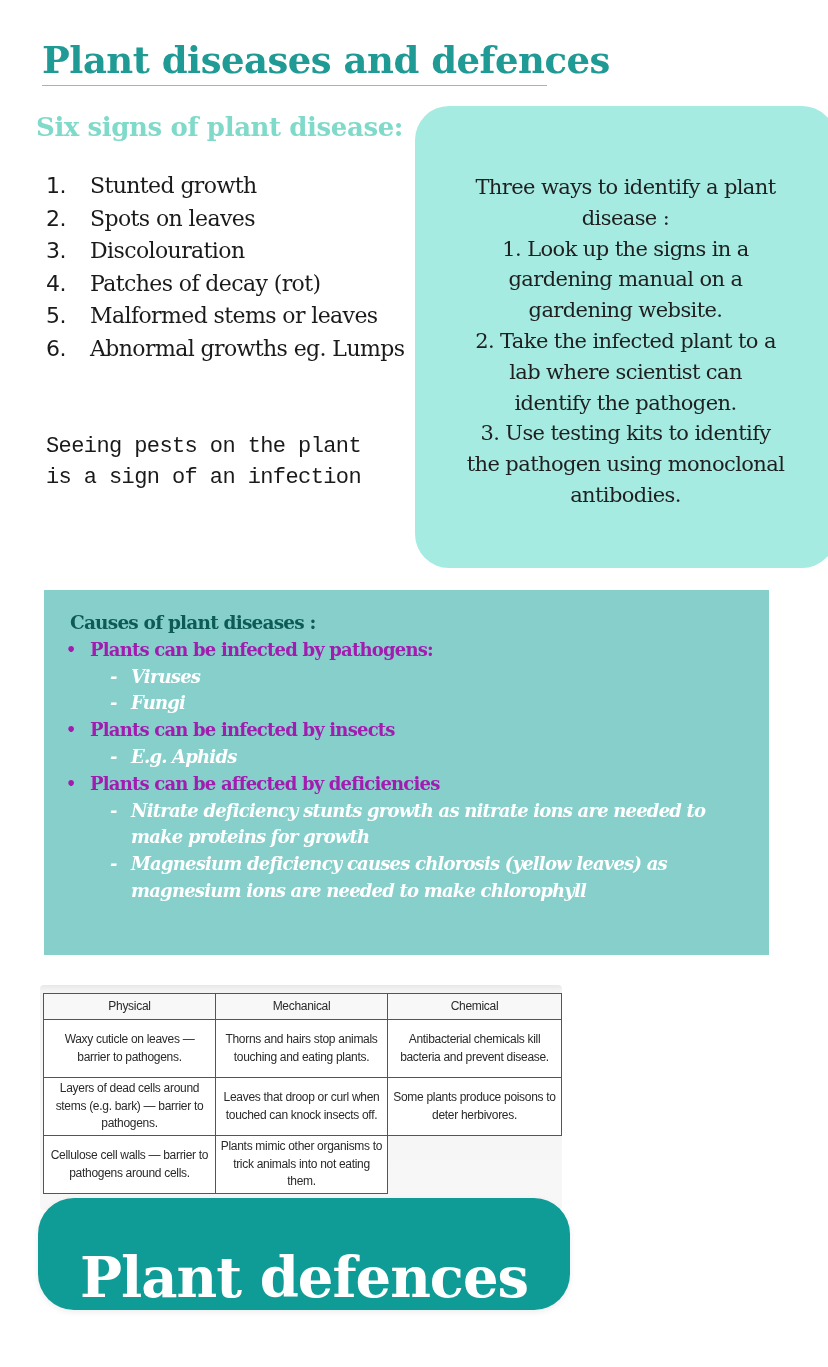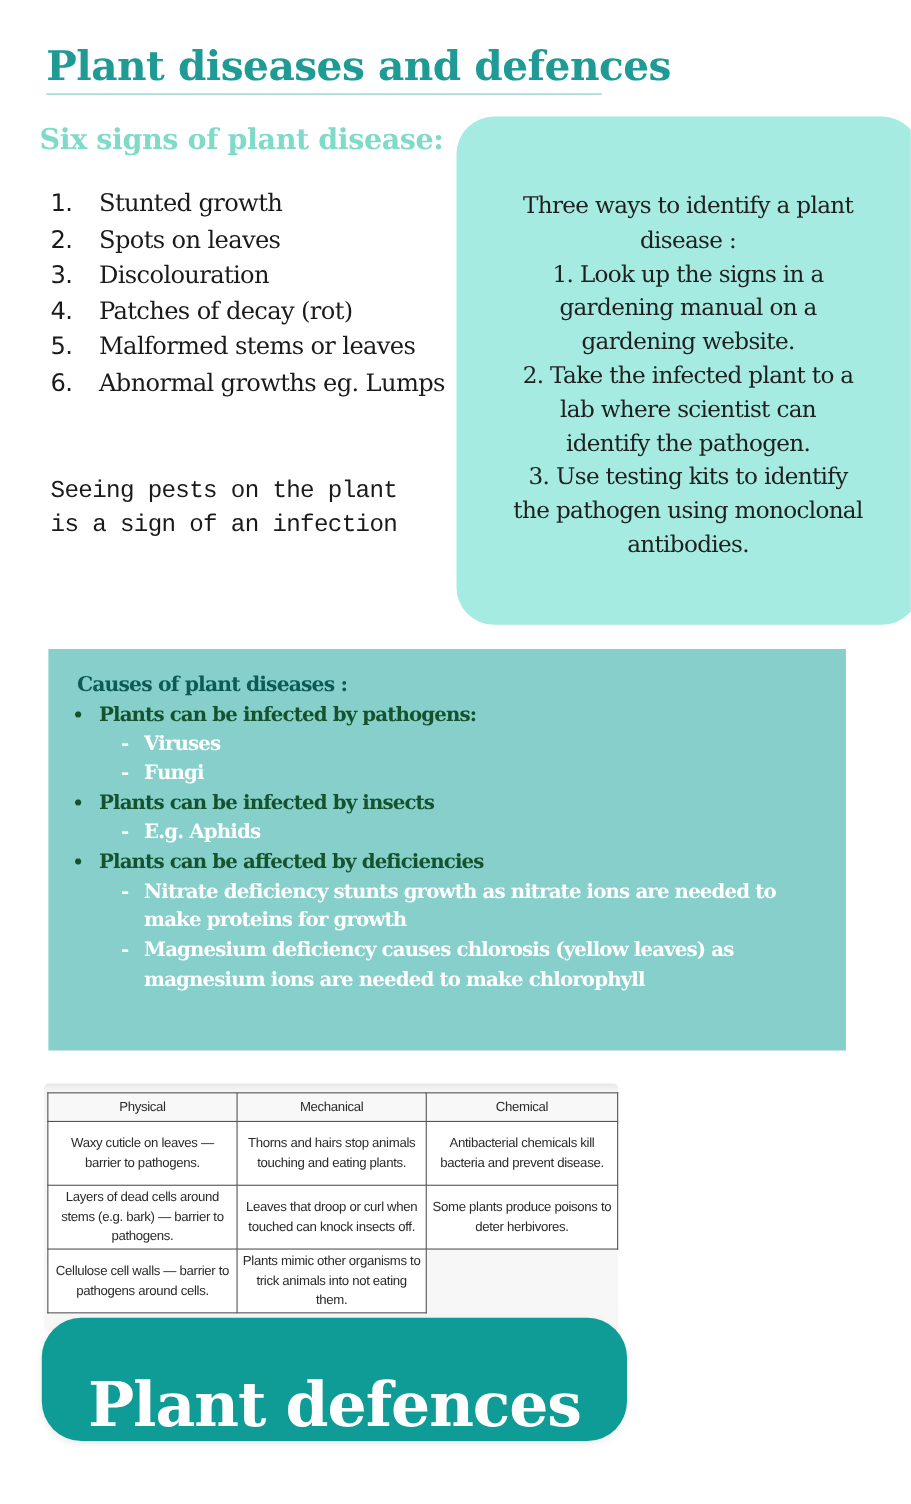--- a/index.html
+++ b/index.html
@@ -53,25 +53,25 @@
     .identify-card .line { display: block; }
 
     .causes-panel {
       position: absolute; left: 44px; top: 590px; width: 725px; height: 365px;
       background: #86cfcb;
       padding: 20px 0 0 26px;
       font-family: "DejaVu Serif", serif; font-weight: bold;
       font-size: 18px; line-height: 26.8px; letter-spacing: -0.8px;
     }
     .causes-title { color: #0e5a56; font-size: 18.5px; }
-    .causes-item { color: #14532d; position: relative; padding-left: 20px; }
+    .causes-item { color: #a21caf; position: relative; padding-left: 20px; }
     .causes-item::before {
       content: "•"; position: absolute; left: -4px; top: 0; font-size: 16px;
     }
-    .causes-sub { color: #ffffff; position: relative; padding-left: 61px; padding-right: 40px; }
+    .causes-sub { color: #ffffff; position: relative; padding-left: 61px; padding-right: 40px; font-style: italic; }
     .causes-sub::before {
       content: "-"; position: absolute; left: 40px; top: 0;
     }
 
     .defence-table-wrap {
       position: absolute; left: 40px; top: 985px; width: 522px; height: 225px;
       background: linear-gradient(180deg, #e8e8e8 0px, #f4f4f4 6px, #f7f7f7 100%);
       border-radius: 4px;
     }
     table.defences {

